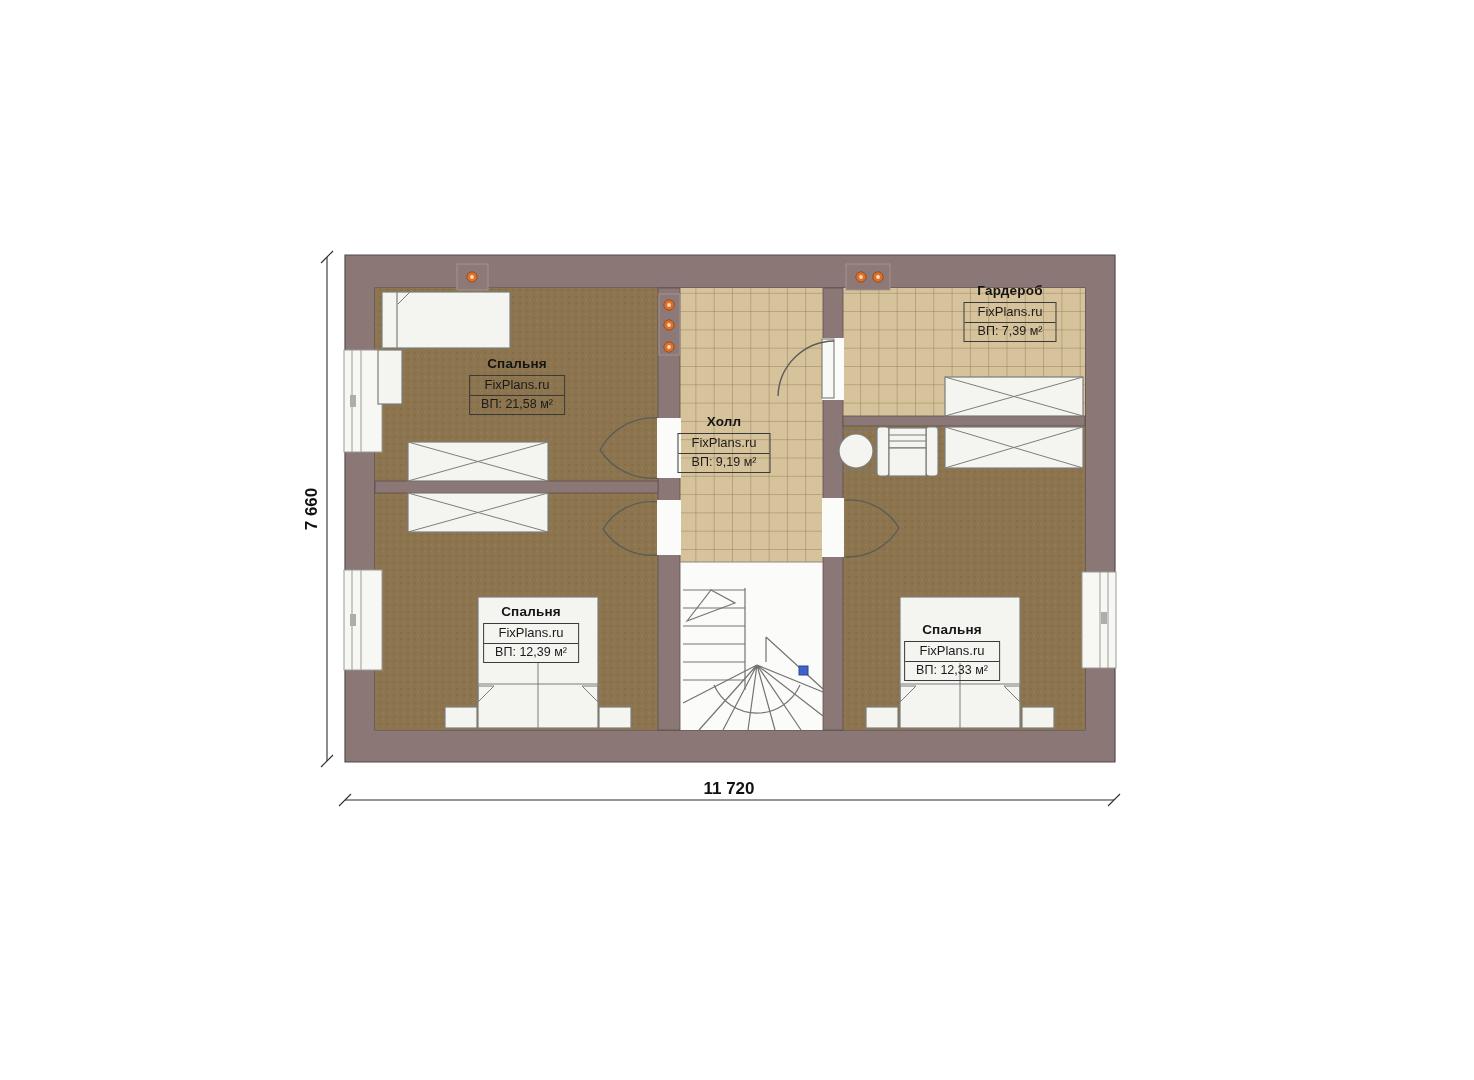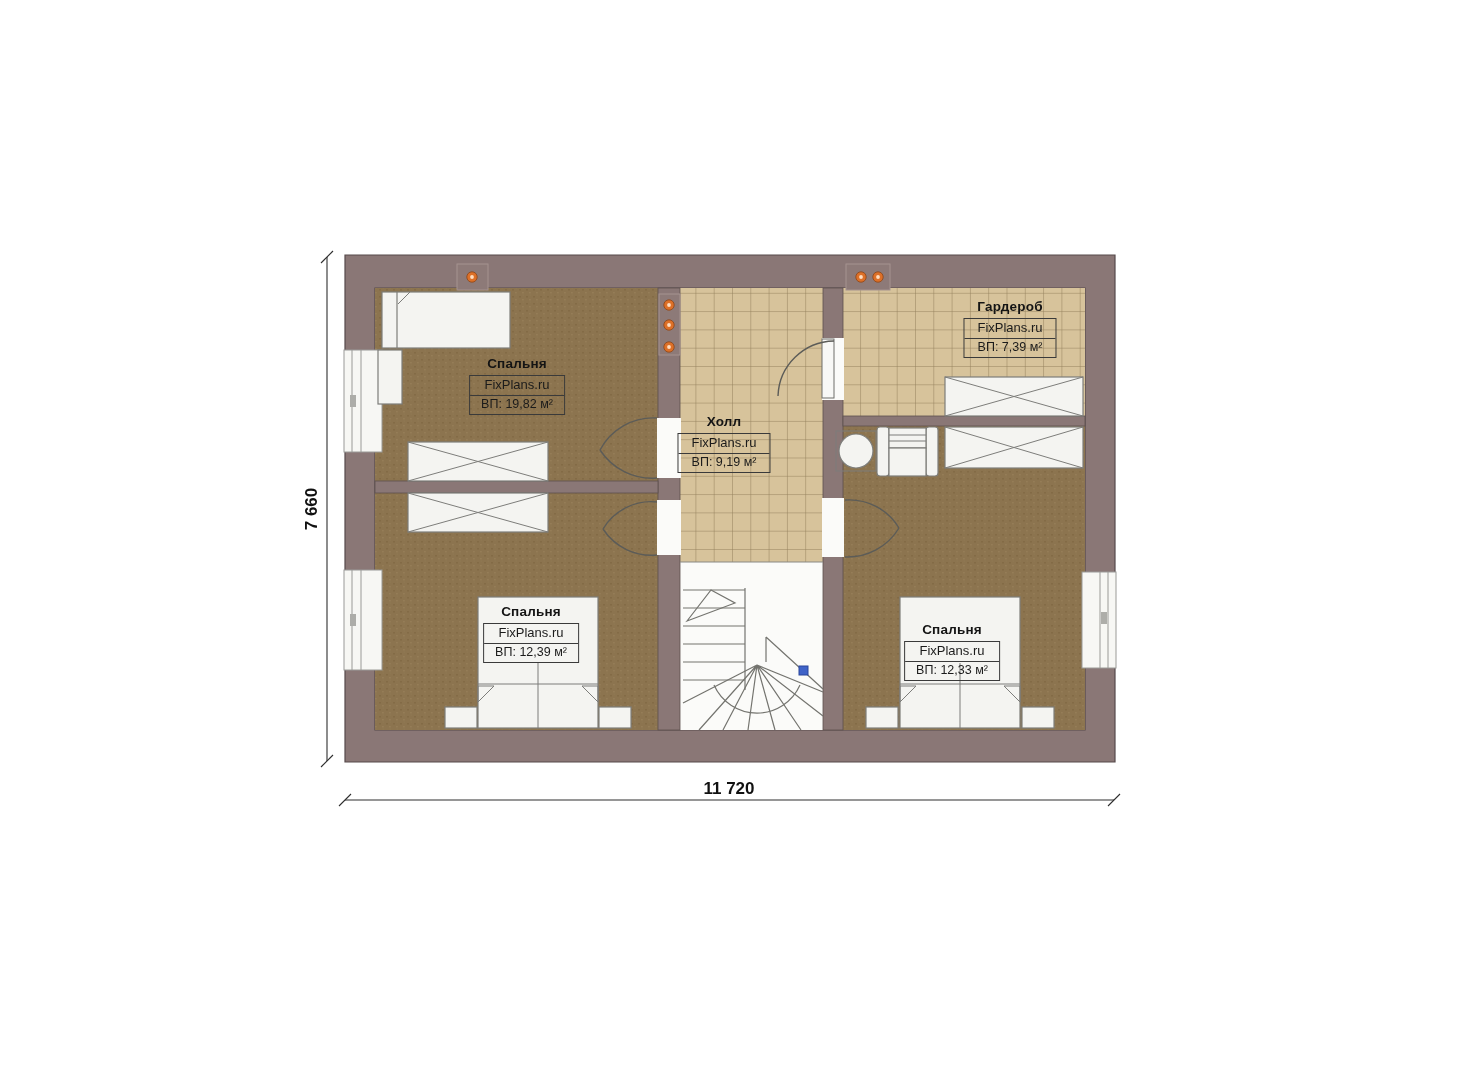--- a/index.html
+++ b/index.html
@@ -208,33 +208,33 @@
       <line x1="345" y1="800" x2="1114" y2="800"></line>
       <line x1="339" y1="806" x2="351" y2="794"></line>
         <line x1="1108" y1="806" x2="1120" y2="794"></line>
     </g>
   </svg>
 
   <div class="room-label" style="left:517px;top:356px;">
     <div class="room-name">Спальня</div>
     <div class="room-box">
       <div class="room-brand">FixPlans.ru</div>
-      <div class="room-area">ВП: 19,82 м²</div>
+      <div class="room-area">ВП: 21,58 м²</div>
     </div>
   </div>
 
   <div class="room-label" style="left:724px;top:414px;">
     <div class="room-name">Холл</div>
     <div class="room-box">
       <div class="room-brand">FixPlans.ru</div>
       <div class="room-area">ВП: 9,19 м²</div>
     </div>
   </div>
 
-  <div class="room-label" style="left:1010px;top:299px;">
+  <div class="room-label" style="left:1010px;top:283px;">
     <div class="room-name">Гардероб</div>
     <div class="room-box">
       <div class="room-brand">FixPlans.ru</div>
       <div class="room-area">ВП: 7,39 м²</div>
     </div>
   </div>
 
   <div class="room-label" style="left:531px;top:604px;">
     <div class="room-name">Спальня</div>
     <div class="room-box">

